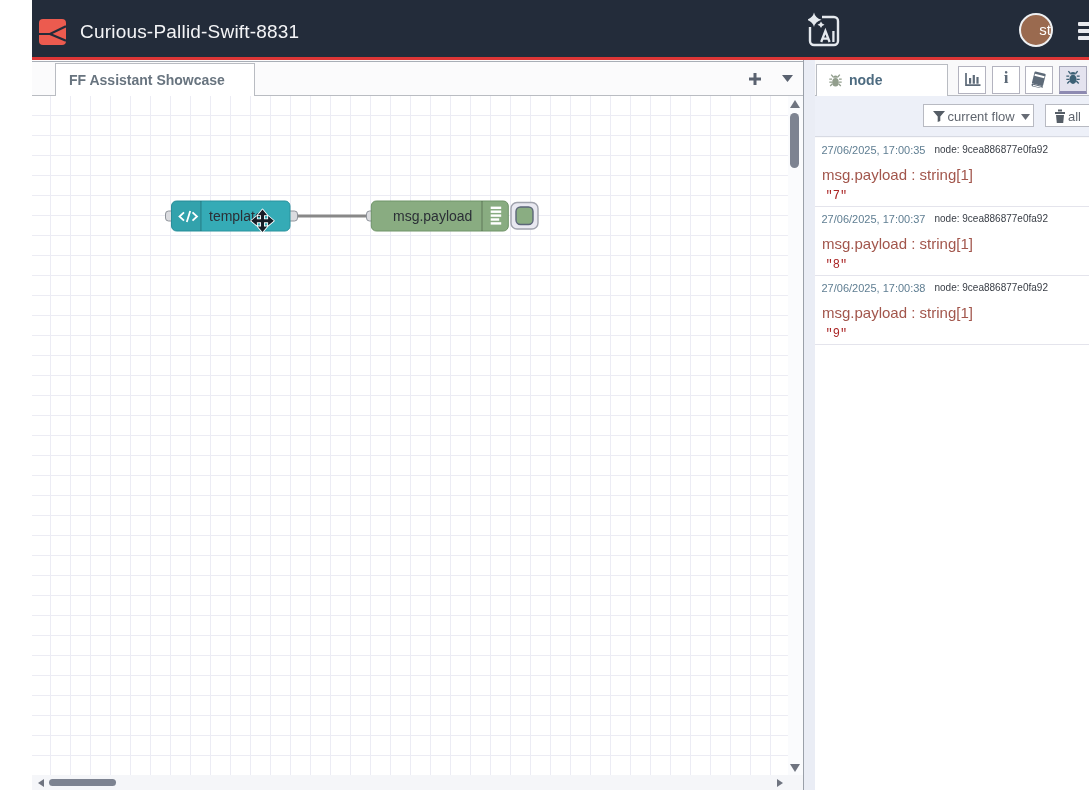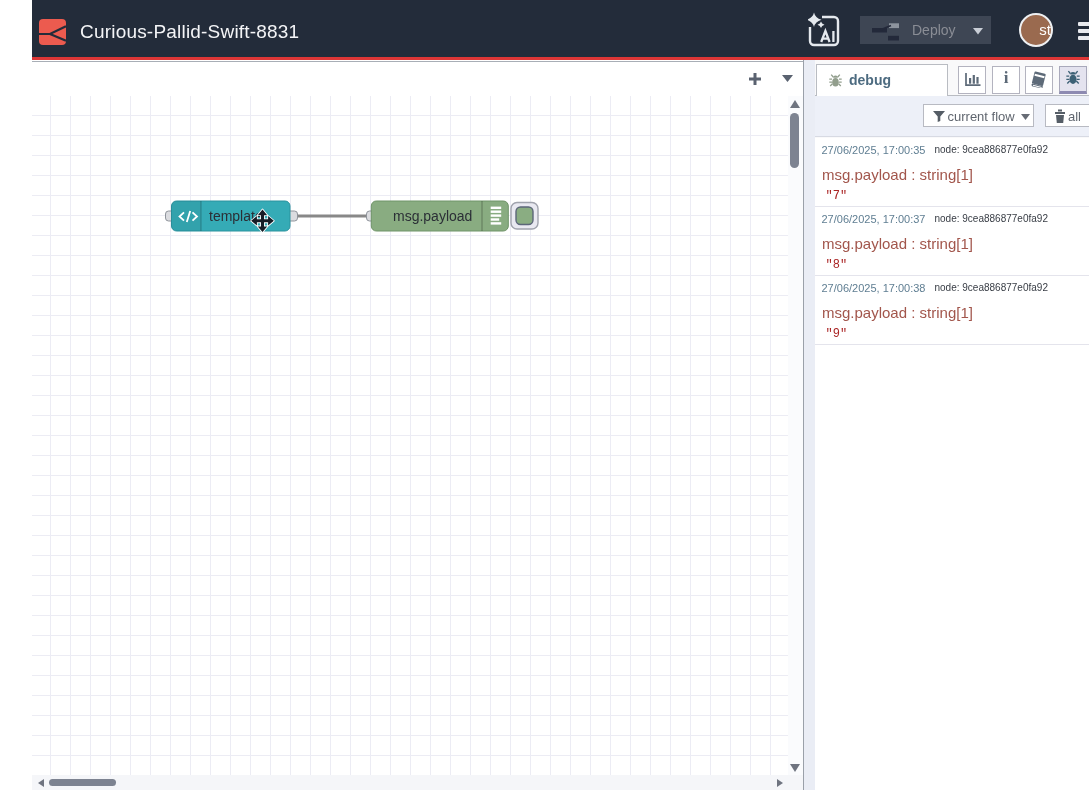--- a/index.html
+++ b/index.html
@@ -62,41 +62,34 @@
       <rect x="0" y="0" width="27" height="26" rx="4" fill="#ec5b4f"></rect>
       <path d="M 27 7.2 L 11 15 L 0 15 M 27 21.8 L 11 15" fill="none" stroke="#232c3a" stroke-width="2.2"></path>
     </svg>
     <div id="title">Curious-Pallid-Swift-8831</div>
     <svg class="abs" style="left:776px;top:12px" width="34" height="36" viewBox="0 0 34 36">
       <path d="M 14 5 H 26 a4 4 0 0 1 4 4 V 29 a4 4 0 0 1 -4 4 H 6 a4 4 0 0 1 -4 -4 V 15" fill="none" stroke="#e5e9ee" stroke-width="2.4"></path>
       <path d="M 6 0.5 Q 7.2 6 13.5 7.8 Q 7.2 9.6 6 15.1 Q 4.8 9.6 -1.5 7.8 Q 4.8 6 6 0.5 Z" fill="#e5e9ee"></path>
       <path d="M 13 9.5 Q 13.6 11.9 16.5 12.7 Q 13.6 13.5 13 15.9 Q 12.4 13.5 9.5 12.7 Q 12.4 11.9 13 9.5 Z" fill="#e5e9ee"></path>
       <path d="M 13.2 30 L 17.4 19 L 21.6 30 M 14.6 26.6 H 20.2 M 25.4 19 V 30" stroke="#e5e9ee" stroke-width="2.3" fill="none"></path>
     </svg>
-    <div id="deploy">
-      <svg class="abs" style="left:12px;top:7px" width="28" height="18" viewBox="0 0 28 18">
-        <rect x="0" y="5" width="15" height="4.5" fill="#23293a"></rect>
-        <rect x="17" y="0.3" width="10" height="4.8" fill="#8d949e"></rect>
-        <rect x="16" y="12.8" width="11" height="4.7" fill="#23293a"></rect>
-        <path d="M 8 7 L 19 2.5" stroke="#23293a" stroke-width="1.8" fill="none"></path>
-      </svg>
-      <span class="dlabel">Deploy</span>
-      <svg class="abs" style="left:113px;top:12px" width="10" height="7" viewBox="0 0 10 7">
-          <path d="M0 0 H10 L5 6.5 Z" fill="#c9ced6"></path>
-        </svg>
-    </div>
     <div id="avatar">st</div>
     <div class="hbar" style="top:22px"></div>
     <div class="hbar" style="top:29px"></div>
     <div class="hbar" style="top:36px"></div>
   </div>
   <div id="redline"></div>
 
   <div id="vline"></div>
   <div id="hairline"></div>
+  <div id="tabbar">
+    <div id="wstab">
+        <span>FF Assistant Showcase</span>
+      </div>
+  </div>
   <svg id="tabplus" viewBox="0 0 26 26">
       <path d="M13 7 V19 M7 13 H19" stroke="#5a6270" stroke-width="3"></path>
     </svg>
   <svg id="tabcaret" width="11" height="7.5" viewBox="0 0 11 7.5">
       <path d="M0 0 H11 L5.5 7 Z" fill="#5a6270"></path>
     </svg>
 
   <div id="canvas"></div>
 
   <svg class="abs" style="left:0;top:96px" width="756" height="679" viewBox="0 0 756 679">
@@ -156,21 +149,21 @@
     <div id="sbtabstrip"></div>
     <div id="sbtab">
       <svg class="abs" style="left:12px;top:8.5px" width="13" height="13" viewBox="0 0 13 13">
         <g stroke="#929e8d" stroke-width="1.3" fill="none">
           <path d="M 2.2 0.6 L 4.2 3 M 10.8 0.6 L 8.8 3"></path>
           <path d="M 0.3 5.2 H 3 M 0.3 8.2 H 3 M 1.2 12 L 3.4 9.8 M 12.7 5.2 H 10 M 12.7 8.2 H 10 M 11.8 12 L 9.6 9.8"></path>
         </g>
         <path d="M 4 3.8 a 2.5 2.3 0 0 1 5 0 Z" fill="#929e8d"></path>
         <ellipse cx="6.5" cy="8.2" rx="3.3" ry="4.3" fill="#929e8d"></ellipse>
       </svg>
-      <span>debug</span>
+      <span>node</span>
     </div>
 
     <div class="sbbtn" style="left:143px"></div>
     <svg class="abs" style="left:149.5px;top:12.5px" width="16" height="14" viewBox="0 0 16 14">
       <path d="M1 0 V12.2 H15.5" stroke="#5d6a78" stroke-width="1.7" fill="none"></path>
       <rect x="4" y="5" width="2.2" height="5.7" fill="#5d6a78"></rect>
       <rect x="7.7" y="2" width="2.2" height="8.7" fill="#5d6a78"></rect>
       <rect x="11.4" y="4" width="2.2" height="6.7" fill="#5d6a78"></rect>
     </svg>
     <div class="sbbtn" style="left:177px"></div>

